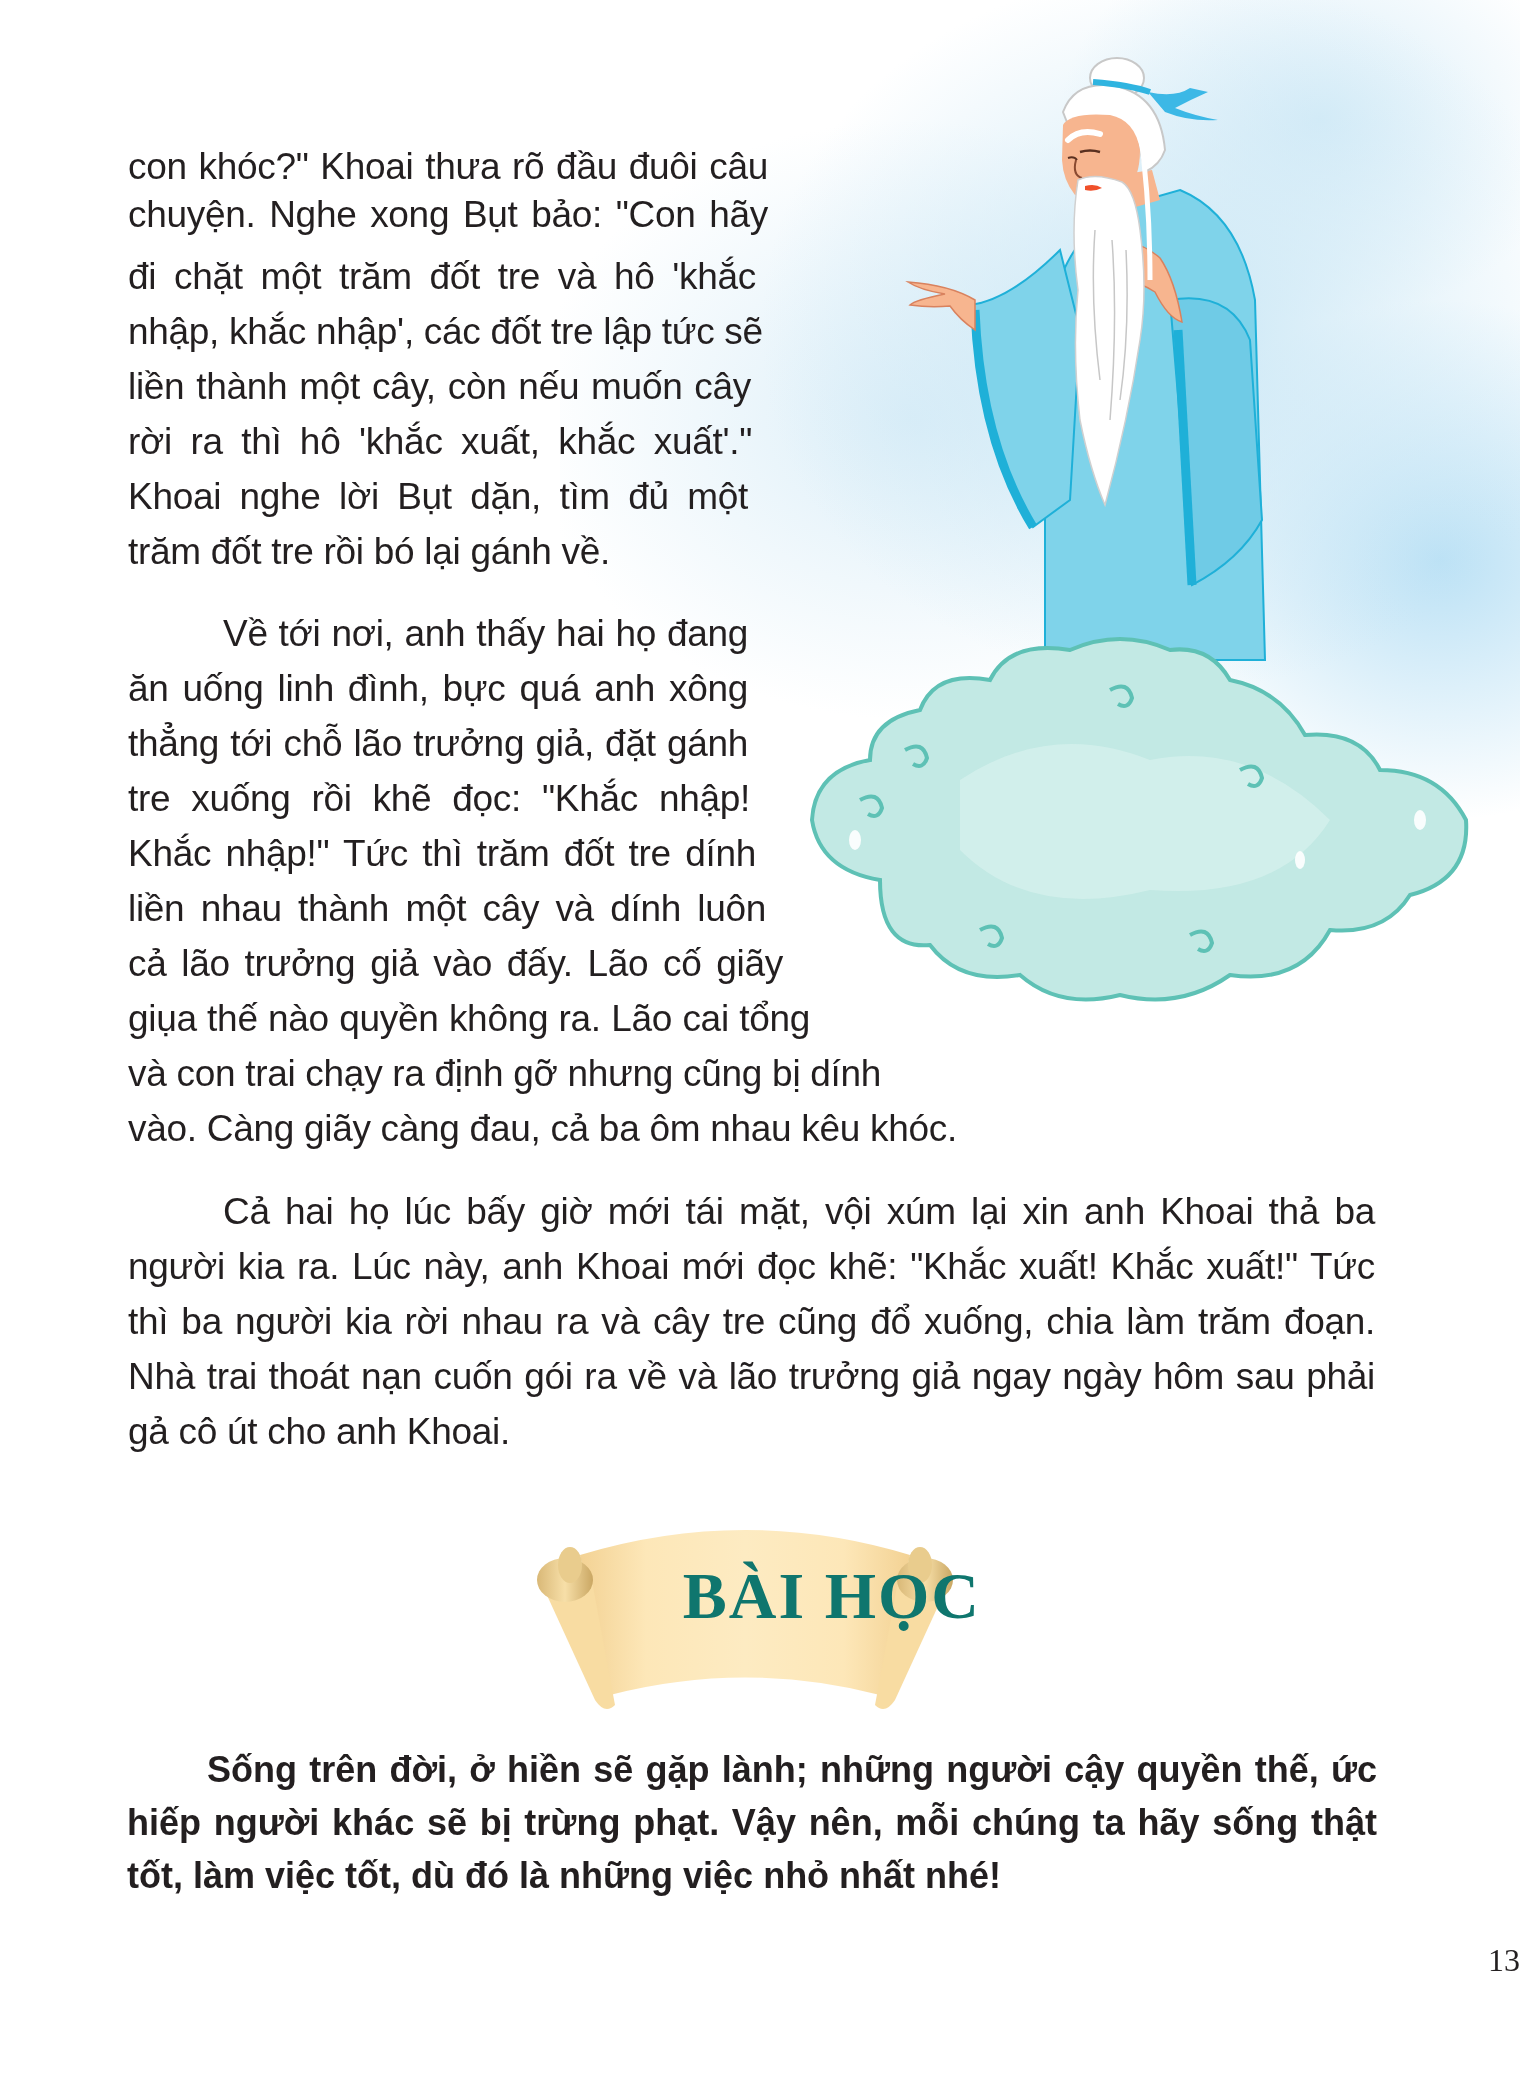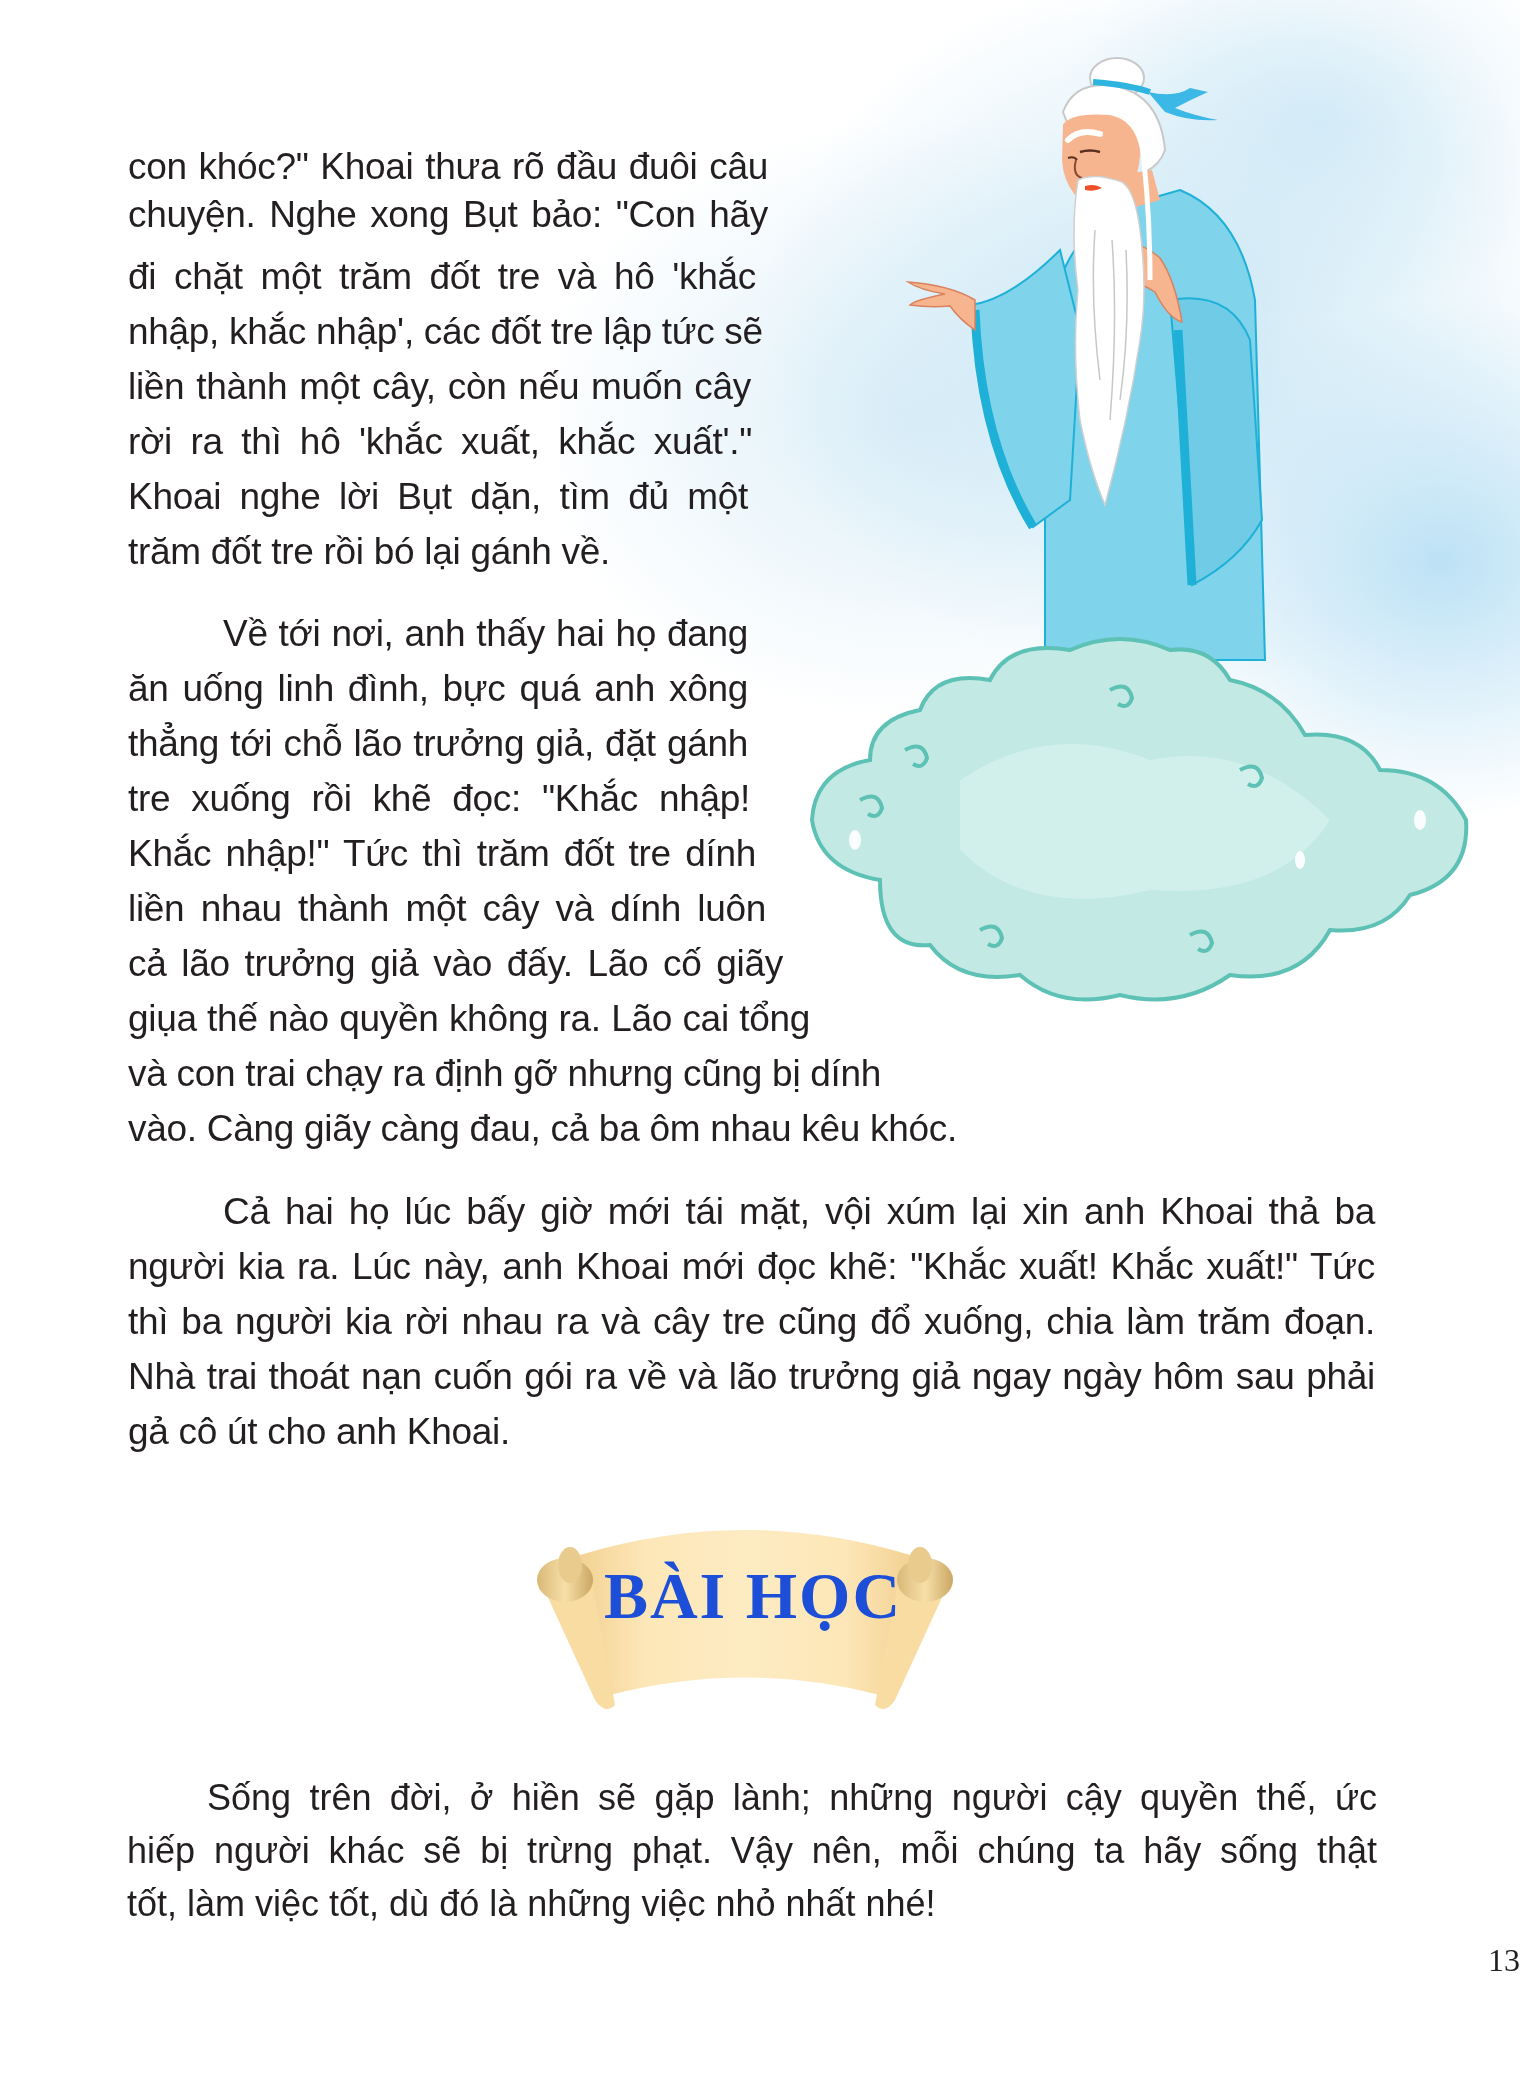--- a/index.html
+++ b/index.html
@@ -21,29 +21,28 @@
   .illustration { position: absolute; left: 780px; top: 0; width: 740px; height: 1020px; z-index: 1; }
   .text-line {
     position: absolute; left: 128px; font-size: 37px; line-height: 55px; height: 55px;
     white-space: nowrap; z-index: 2; letter-spacing: -0.3px;
     font-family: "Liberation Sans", "DejaVu Sans", sans-serif;
   }
   .text-line.justify { text-align: justify; text-align-last: justify; }
   .indent { padding-left: 95px; box-sizing: border-box; }
   .banner { position: absolute; left: 510px; top: 1510px; width: 470px; height: 205px; z-index: 2; }
   .banner-title {
-    position: absolute; left: 8px; top: 48px; width: 470px; text-align: center;
+    position: absolute; left: 1px; top: 48px; width: 470px; text-align: right;
     font-family: "Liberation Serif", "DejaVu Serif", serif; font-weight: bold;
-    font-size: 66px; color: #1d4ed8; letter-spacing: 2px;
+    font-size: 66px; color: #0f766e; letter-spacing: 2px;
   }
   .lesson-line {
     position: absolute; left: 127px; width: 1250px; font-size: 36px; line-height: 53px; height: 53px;
-    font-weight: normal; white-space: nowrap; color: #231f20;
+    font-weight: bold; white-space: nowrap; color: #231f20;
     font-family: "Liberation Sans", "DejaVu Sans", sans-serif;
-    margin-top: 28px;
   }
   .lesson-line.justify { text-align: justify; text-align-last: justify; }
   .page-number {
     position: absolute; left: 0; width: 1520px; top: 1942px; text-align: right;
     font-family: "Liberation Serif", "DejaVu Serif", serif; font-size: 32px; color: #231f20;
   }
 </style>
 </head>
 <body>
 

